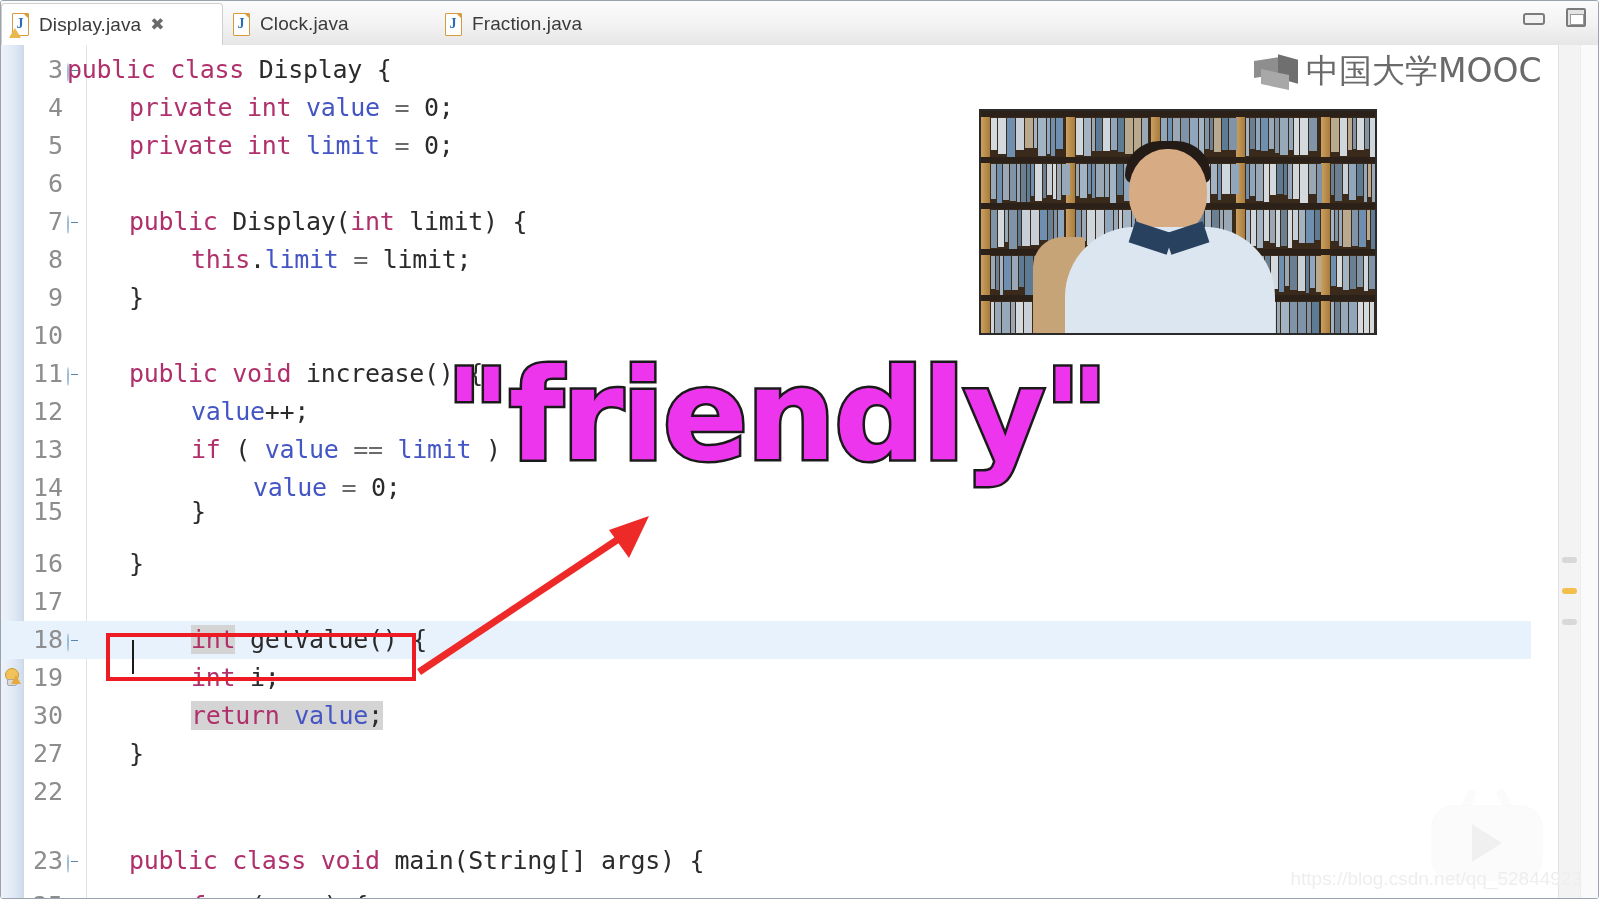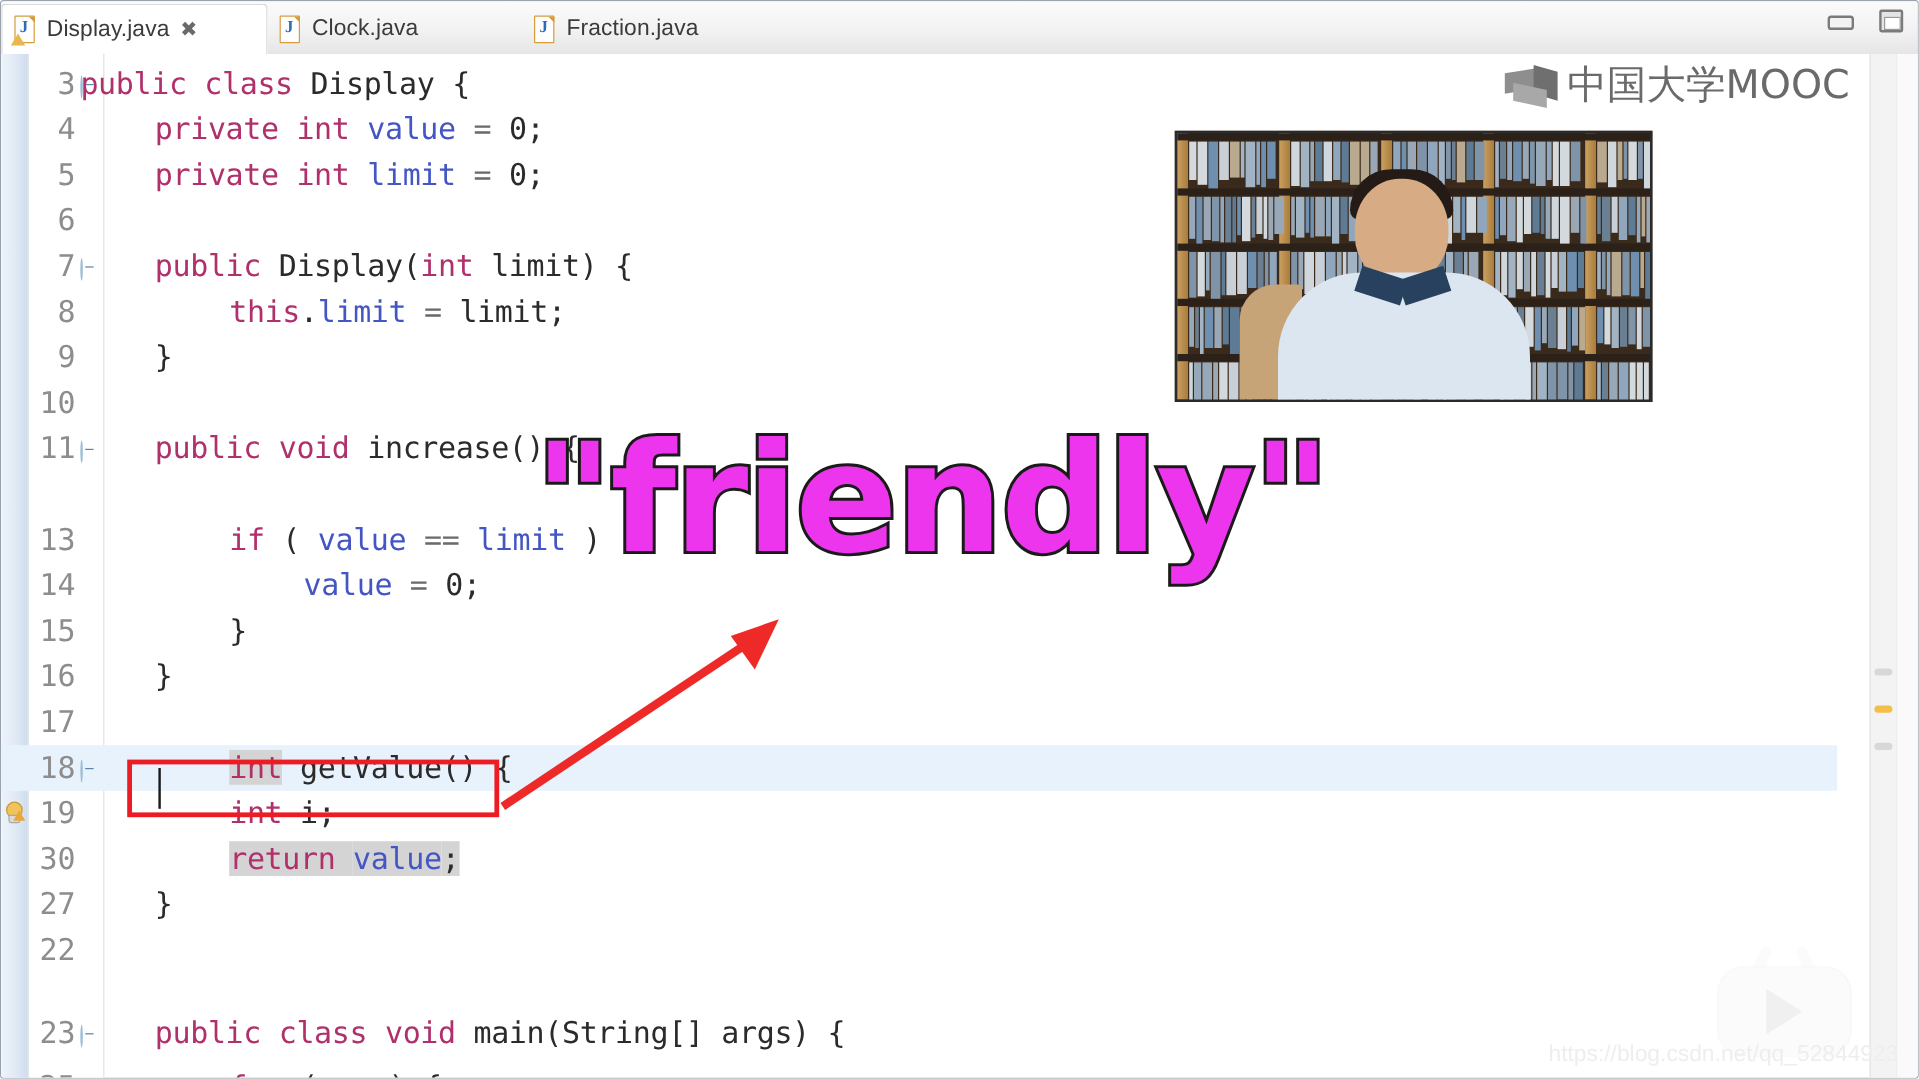--- a/index.html
+++ b/index.html
@@ -540,29 +540,33 @@
         </div>
         <div class="row" style="top: 272px;">
           <span class="lnum">10</span>
           <span class="ctext" style="left: 66px;"></span>
         </div>
         <div class="row" style="top: 310px;">
           <span class="lnum">11</span>
           <span class="fold"><span class="circle"></span></span>
           <span class="ctext" style="left: 128px;"><span class="kw">public </span><span class="kw">void </span><span class="plain">increase() {</span></span>
         </div>
+        <div class="row" style="top: 348px;">
+          <span class="lnum">12</span>
+          <span class="ctext" style="left: 190px;"><span class="fld">value</span><span class="plain">++;</span></span>
+        </div>
         <div class="row" style="top: 386px;">
           <span class="lnum">13</span>
           <span class="ctext" style="left: 190px;"><span class="kw">if </span><span class="plain">( </span><span class="fld">value </span><span class="op">== </span><span class="fld">limit </span><span class="plain">)</span></span>
         </div>
         <div class="row" style="top: 424px;">
           <span class="lnum">14</span>
           <span class="ctext" style="left: 252px;"><span class="fld">value </span><span class="op">= </span><span class="plain">0;</span></span>
         </div>
-        <div class="row" style="top: 462px;">
+        <div class="row" style="top: 448px;">
           <span class="lnum">15</span>
           <span class="ctext" style="left: 190px;"><span class="plain">}</span></span>
         </div>
         <div class="row" style="top: 500px;">
           <span class="lnum">16</span>
           <span class="ctext" style="left: 128px;"><span class="plain">}</span></span>
         </div>
         <div class="row" style="top: 538px;">
           <span class="lnum">17</span>
           <span class="ctext" style="left: 66px;"></span>

